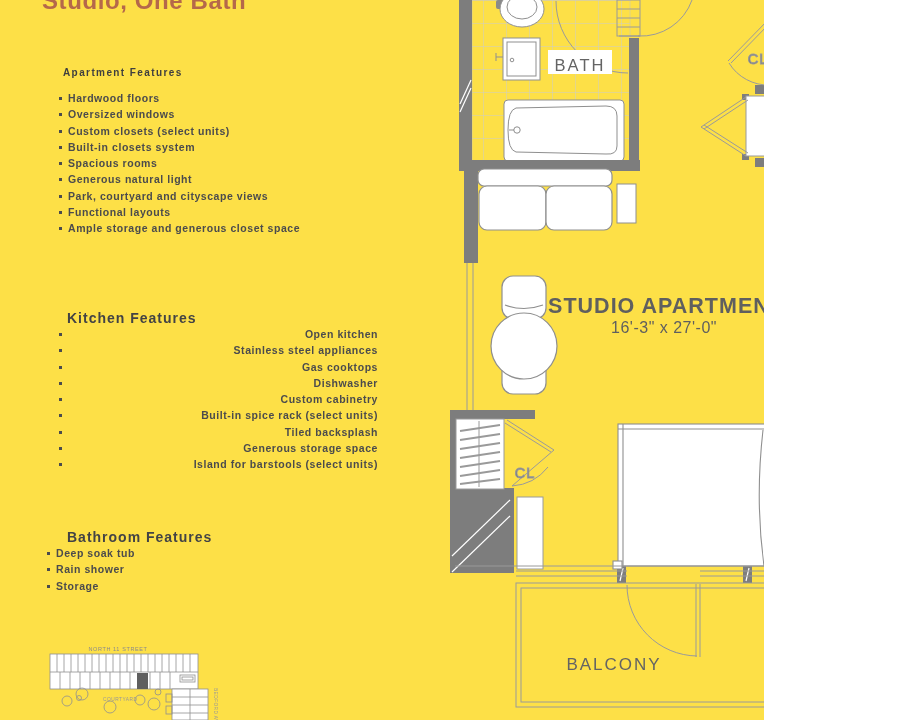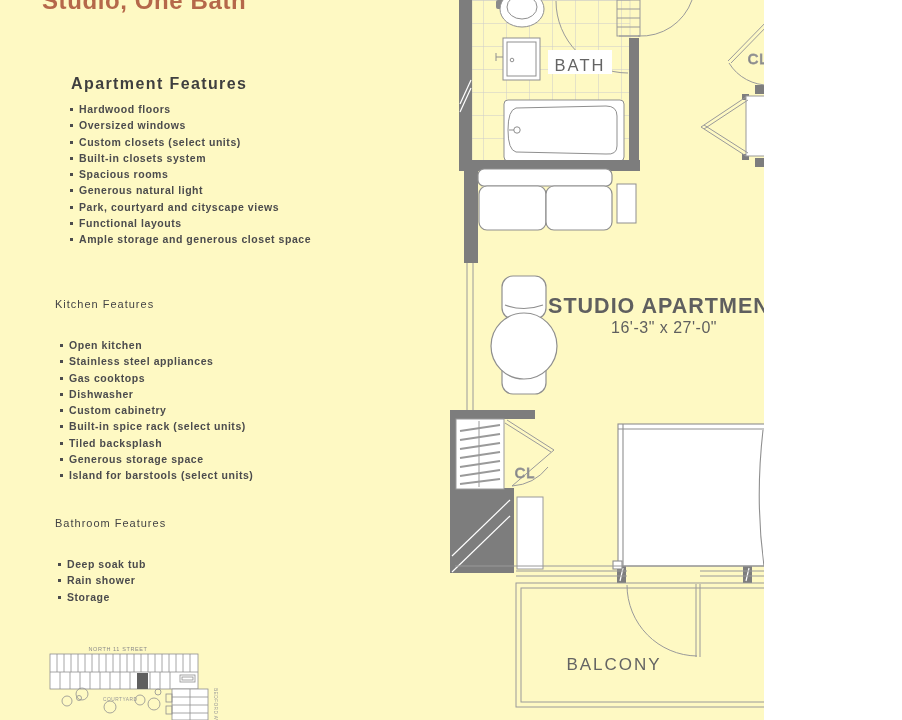--- a/index.html
+++ b/index.html
@@ -1,23 +1,23 @@
 <!DOCTYPE html>
 <html><head>
 <meta charset="utf-8">
 <style>
   html,body{margin:0;padding:0;background:#fff;width:902px;height:720px;overflow:hidden;
     font-family:"Liberation Sans","DejaVu Sans",sans-serif;}
-  #page{position:relative;width:764px;height:720px;background:#fef9c3;overflow:hidden;}
+  #page{position:relative;width:764px;height:720px;background:#fde047;overflow:hidden;}
   .abs{position:absolute;}
   h1#title{left:42px;top:-13px;margin:0;font-size:24px;font-weight:600;color:#b5684a;
     letter-spacing:0.6px;}
-  h2.feat-h{margin:16px;font-size:16px;font-weight:700;color:#3f3f3f;letter-spacing:1.4px;}
-  h3.feat-h2{margin:0;font-size:11px;font-weight:400;color:#434345;letter-spacing:1px;}
-  ul.feat{margin:15px;padding:0;list-style:none;width:320px;}
+  h2.feat-h{margin:8px;font-size:10px;font-weight:700;color:#3f3f3f;letter-spacing:1.4px;}
+  h3.feat-h2{margin:12px;font-size:14px;font-weight:700;color:#434345;letter-spacing:1px;}
+  ul.feat{margin:4px;padding:0;list-style:none;width:320px;}
   ul.feat li{position:relative;padding-left:10px;font-size:10.5px;font-weight:600;
     color:#4b4b4d;letter-spacing:0.55px;line-height:16.3px;}
   ul.feat li::before{content:"";position:absolute;left:1px;top:7px;width:3px;height:3px;
     background:#4b4b4d;}
   svg text{font-family:"Liberation Sans","DejaVu Sans",sans-serif;}
   .plan-label{fill:#646464;}
 </style>
 </head>
 <body>
 
@@ -32,21 +32,21 @@
     <li>Custom closets (select units)</li>
     <li>Built-in closets system</li>
     <li>Spacious rooms</li>
     <li>Generous natural light</li>
     <li>Park, courtyard and cityscape views</li>
     <li>Functional layouts</li>
     <li>Ample storage and generous closet space</li>
   </ul>
 
   <h3 class="abs feat-h2" style="left:55px;top:298px;">Kitchen Features</h3>
-  <ul class="abs feat" style="left:44px;top:322px;">
+  <ul class="abs feat" style="left:54px;top:322px;text-align:right;">
     <li>Open kitchen</li>
     <li>Stainless steel appliances</li>
     <li>Gas cooktops</li>
     <li>Dishwasher</li>
     <li>Custom cabinetry</li>
     <li>Built-in spice rack (select units)</li>
     <li>Tiled backsplash</li>
     <li>Generous storage space</li>
     <li>Island for barstools (select units)</li>
   </ul>

